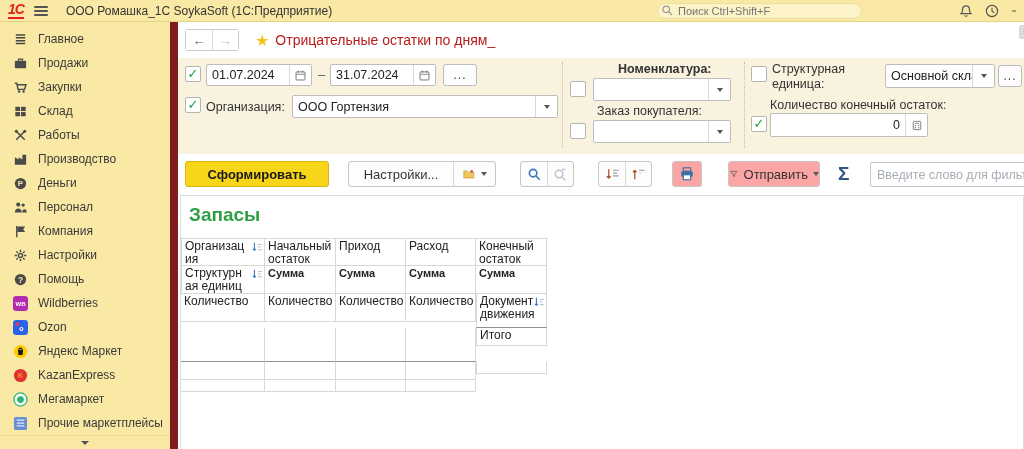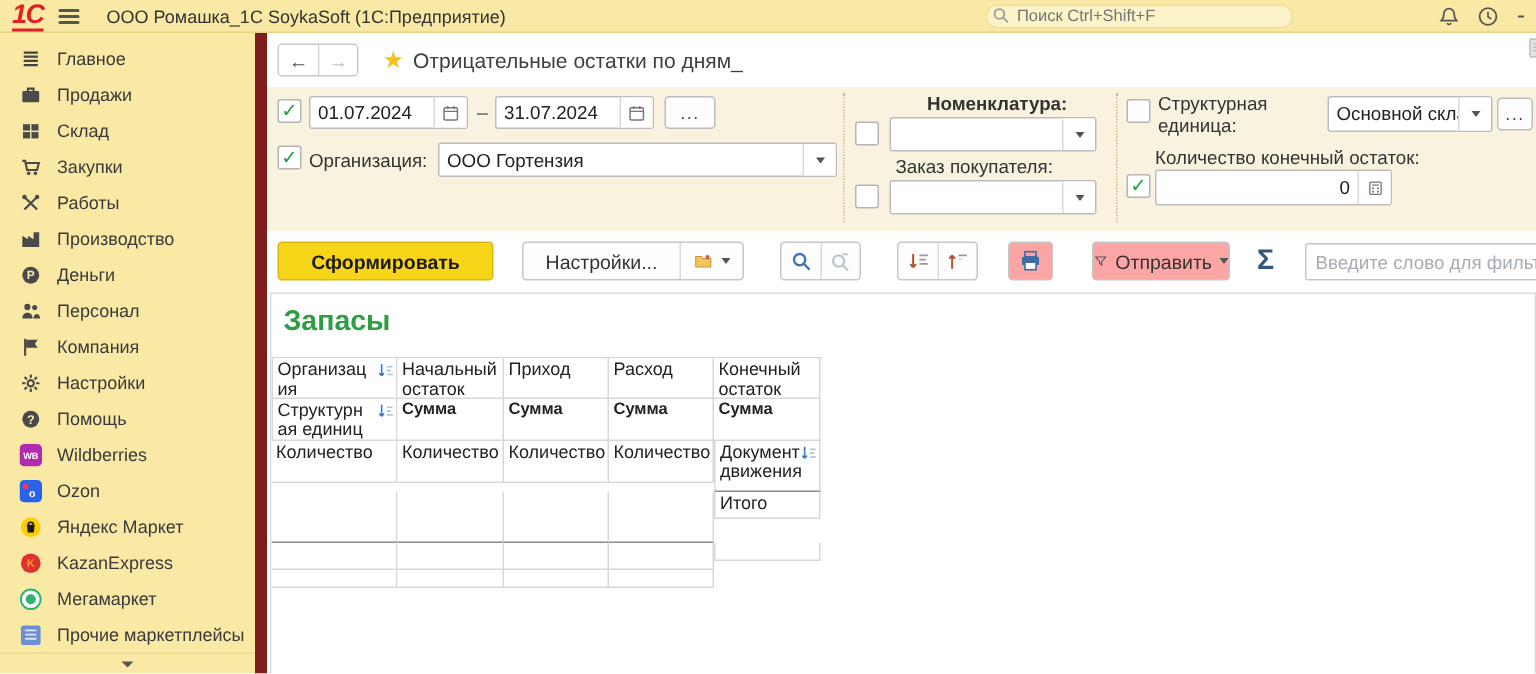--- a/index.html
+++ b/index.html
@@ -2,21 +2,21 @@
 <html><head>
 <meta charset="utf-8">
 <style>
   * { box-sizing: border-box; margin: 0; padding: 0; }
   html,body { width:1024px; height:449px; overflow:hidden; }
   body { font-family: "Liberation Sans", "DejaVu Sans", sans-serif; font-size:12px; color:#222; background:#fff; }
   .page { position:relative; width:1024px; height:449px; overflow:hidden; }
 
   
   .topbar { height:22px; background:#f9e9a4; border-bottom:1px solid #e3d483; display:flex; align-items:center; padding:0 8px; gap:10px; }
-  .logo { color:#e31e24; font-weight:bold; font-style:italic; font-size:18px; line-height:1; border-bottom:2px solid #e31e24; padding-bottom:1px; letter-spacing:-1px; }
+  .logo { color:#e31e24; font-weight:bold; font-style:italic; font-size:14px; line-height:1; border-bottom:2px solid #e31e24; padding-bottom:1px; letter-spacing:-1px; }
   .burger { display:flex; flex-direction:column; gap:2px; width:14px; cursor:pointer; }
   .burger i { height:2px; background:#555; border-radius:1px; }
   .win-title { font-size:12px; color:#333; margin-left:8px; white-space:nowrap; }
   .tb-search { margin-left:auto; margin-right:86px; position:relative; width:205px; }
   .tb-search input { width:100%; height:16px; border:1px solid #eee09c; background:#fcf4c8; border-radius:8px; font-size:11px; color:#777; padding:0 6px 0 20px; outline:none; font-family:inherit; }
   .tb-search .mag { position:absolute; left:4px; top:1px; }
   .tb-ico { width:16px; height:16px; flex:none; cursor:pointer; }
   .tb-partial { position:absolute; right:-8px; top:3px; }
 
   
@@ -31,21 +31,21 @@
   .side-collapse { position:absolute; left:0; right:0; bottom:0; height:14px; border-top:1px solid #eadc90; display:flex; align-items:center; justify-content:center; cursor:pointer; }
   .tri-down { width:0; height:0; border-left:4px solid transparent; border-right:4px solid transparent; border-top:4px solid #555; }
 
   
   .tabbar { height:36px; background:#fff; display:flex; align-items:center; padding-left:7px; position:relative; }
   .navgrp { display:flex; border:1px solid #c9c9c9; border-radius:3px; overflow:hidden; }
   .navbtn { width:26px; height:20px; display:flex; align-items:center; justify-content:center; background:#fff; font-size:13px; cursor:pointer; }
   .navbtn.fwd { border-left:1px solid #d9d9d9; color:#c0c0c0; }
   .navbtn.back { color:#555; }
   .tab-star { color:#f3c51c; font-size:16px; margin:0 6px 0 16px; cursor:pointer; }
-  .tab-title { font-size:14px; color:#404040; white-space:nowrap; }
+  .tab-title { font-size:14px; color:#b91c1c; white-space:nowrap; }
 
   
   .filters { position:relative; height:96px; background:#f8f2de; }
   .dotsep { position:absolute; top:4px; bottom:6px; border-left:1px dotted #c9bd93; }
   .cb { position:absolute; width:16px; height:16px; background:#fff; border:1px solid #b5b5b5; border-radius:2px; font-size:13px; line-height:14px; text-align:center; color:transparent; cursor:pointer; }
   .cb.checked { color:#1ea23c; font-weight:bold; }
   .fld { position:absolute; background:#fff; border:1px solid #bdbdbd; border-radius:2px; display:flex; align-items:center; cursor:text; }
   .fld .val { flex:1; padding:0 5px; font-size:12.5px; color:#222; white-space:nowrap; overflow:hidden; }
   .fld .btn-in { width:22px; align-self:stretch; border-left:1px solid #d9d9d9; display:flex; align-items:center; justify-content:center; cursor:pointer; background:#fff; }
   .caret { width:0; height:0; border-left:3.5px solid transparent; border-right:3.5px solid transparent; border-top:4px solid #555; }
@@ -133,37 +133,37 @@
             <svg width="15" height="15" viewBox="0 0 16 16">
               <rect x="2" y="5" width="12" height="8" rx="1" fill="#4a4a4a"></rect>
               <path d="M6 5V3.3h4V5" stroke="#4a4a4a" stroke-width="1.5" fill="none"></path>
             </svg>
           </span>
         <span class="lab">Продажи</span>
       </div>
       <div class="side-item">
         <span class="sic">
             <svg width="15" height="15" viewBox="0 0 16 16">
+              <path d="M2 3.5h2l1.4 6.5h7l1.4-5H5" stroke="#4a4a4a" stroke-width="1.5" fill="none"></path>
+              <circle cx="6.5" cy="12.3" r="1.3" fill="#4a4a4a"></circle>
+              <circle cx="11.3" cy="12.3" r="1.3" fill="#4a4a4a"></circle>
+            </svg>
+          </span>
+        <span class="lab">Закупки</span>
+      </div>
+      <div class="side-item">
+        <span class="sic">
+            <svg width="15" height="15" viewBox="0 0 16 16">
               <rect x="2.5" y="3" width="5" height="4.5" fill="#4a4a4a"></rect>
               <rect x="8.5" y="3" width="5" height="4.5" fill="#4a4a4a"></rect>
               <rect x="2.5" y="8.6" width="5" height="4.5" fill="#4a4a4a"></rect>
               <rect x="8.5" y="8.6" width="5" height="4.5" fill="#4a4a4a"></rect>
             </svg>
           </span>
         <span class="lab">Склад</span>
-      </div>
-      <div class="side-item">
-        <span class="sic">
-            <svg width="15" height="15" viewBox="0 0 16 16">
-              <path d="M2 3.5h2l1.4 6.5h7l1.4-5H5" stroke="#4a4a4a" stroke-width="1.5" fill="none"></path>
-              <circle cx="6.5" cy="12.3" r="1.3" fill="#4a4a4a"></circle>
-              <circle cx="11.3" cy="12.3" r="1.3" fill="#4a4a4a"></circle>
-            </svg>
-          </span>
-        <span class="lab">Закупки</span>
       </div>
       <div class="side-item">
         <span class="sic">
             <svg width="15" height="15" viewBox="0 0 16 16">
               <path d="M3.5 12.5l9-9M3.5 3.5l9 9" stroke="#4a4a4a" stroke-width="1.6"></path>
               <circle cx="3.5" cy="3.5" r="1.6" fill="#4a4a4a"></circle>
               <circle cx="12.5" cy="3.5" r="1.6" fill="#4a4a4a"></circle>
             </svg>
           </span>
         <span class="lab">Работы</span>

